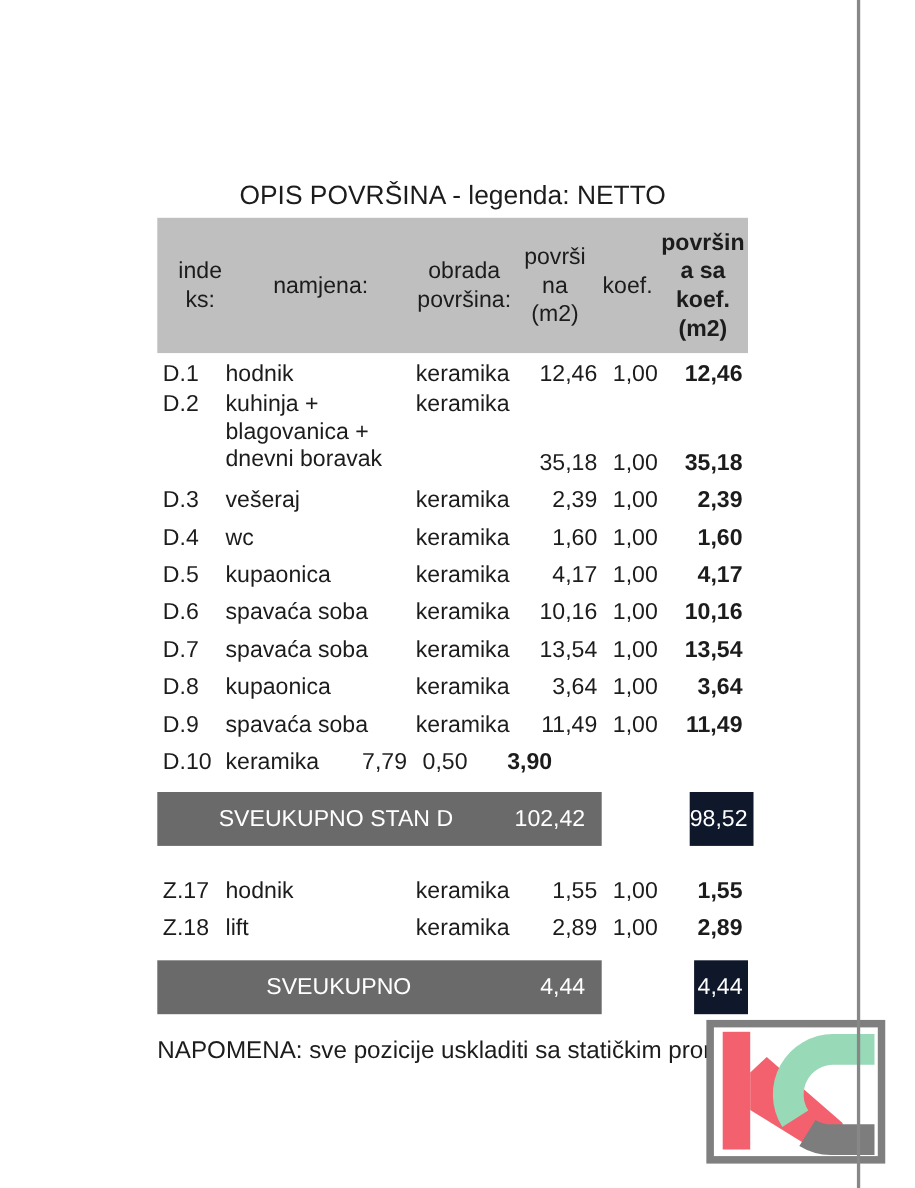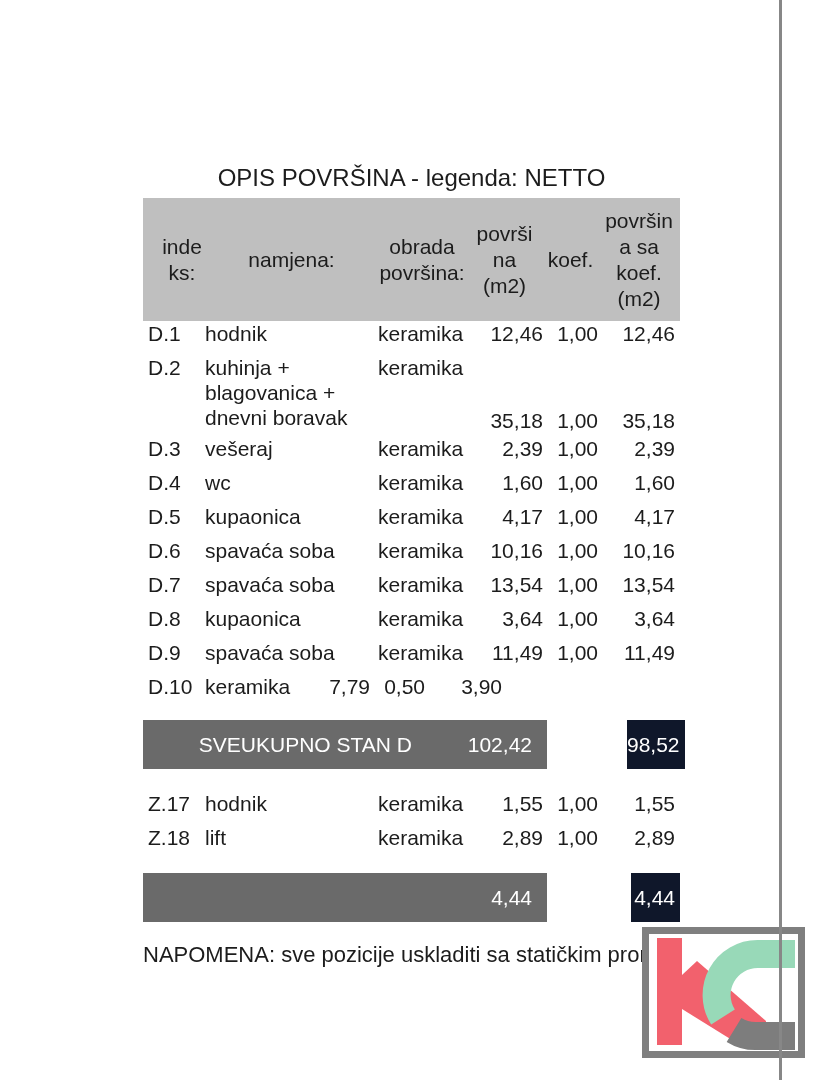--- a/index.html
+++ b/index.html
@@ -23,31 +23,31 @@
     font-size:24px;line-height:28px;text-align:center;
     margin-bottom:6px;white-space:nowrap;
   }
   
   .thead{
     display:flex;background:#bfbfbf;height:123px;align-items:center;
   }
   .hc{
     text-align:center;font-size:21px;line-height:26px;white-space:pre-line;
   }
-  .trow{display:flex;height:31px;align-items:flex-start;padding-bottom:3px;}
+  .trow{display:flex;height:31px;align-items:flex-end;padding-bottom:3px;}
   .trow.tall{height:78px;}
   .trow.tall .c{align-self:flex-end;}
   .trow.tall .c1,.trow.tall .c2,.trow.tall .c3{align-self:flex-start;}
   .c{font-size:21px;line-height:25px;white-space:pre-line;}
   .c1{width:62px;padding-left:5px;box-sizing:border-box;}
   .c2{width:173px;}
   .c3{width:88px;}
   .c4{width:77px;text-align:right;}
   .c5{width:55px;text-align:right;}
-  .c6{width:82px;text-align:right;padding-right:5px;box-sizing:border-box;}
+  .c6{width:82px;text-align:right;padding-right:5px;box-sizing:border-box;font-weight:bold;}
   .hc.c1{padding-left:16px;text-align:center;}
   .hc.c4,.hc.c5,.hc.c6{text-align:center;padding-right:0;}
   
   .sumbar{display:flex;height:49px;margin-top:12px;gap:40px;}
   .sumbar.second{margin-top:14px;}
   .sb-left{
     width:404px;background:#6a6a6a;color:#ffffff;
     display:flex;align-items:center;font-size:21px;
   }
   .sb-label{width:330px;text-align:center;}
@@ -205,20 +205,21 @@
       <div class="c c1">Z.18</div>
       <div class="c c2">lift</div>
       <div class="c c3">keramika</div>
       <div class="c c4">2,89</div>
       <div class="c c5">1,00</div>
       <div class="c c6">2,89</div>
     </div>
 
     <div class="sumbar second">
       <div class="sb-left">
+        <div class="sb-label">SVEUKUPNO</div>
         <div class="sb-val">4,44</div>
       </div>
       <div class="sb-gap"></div>
       <div class="sb-right">4,44</div>
     </div>
 
     <div class="note">NAPOMENA: sve pozicije uskladiti sa statičkim proračunom</div>
   </div>
 
   <div class="logo">

